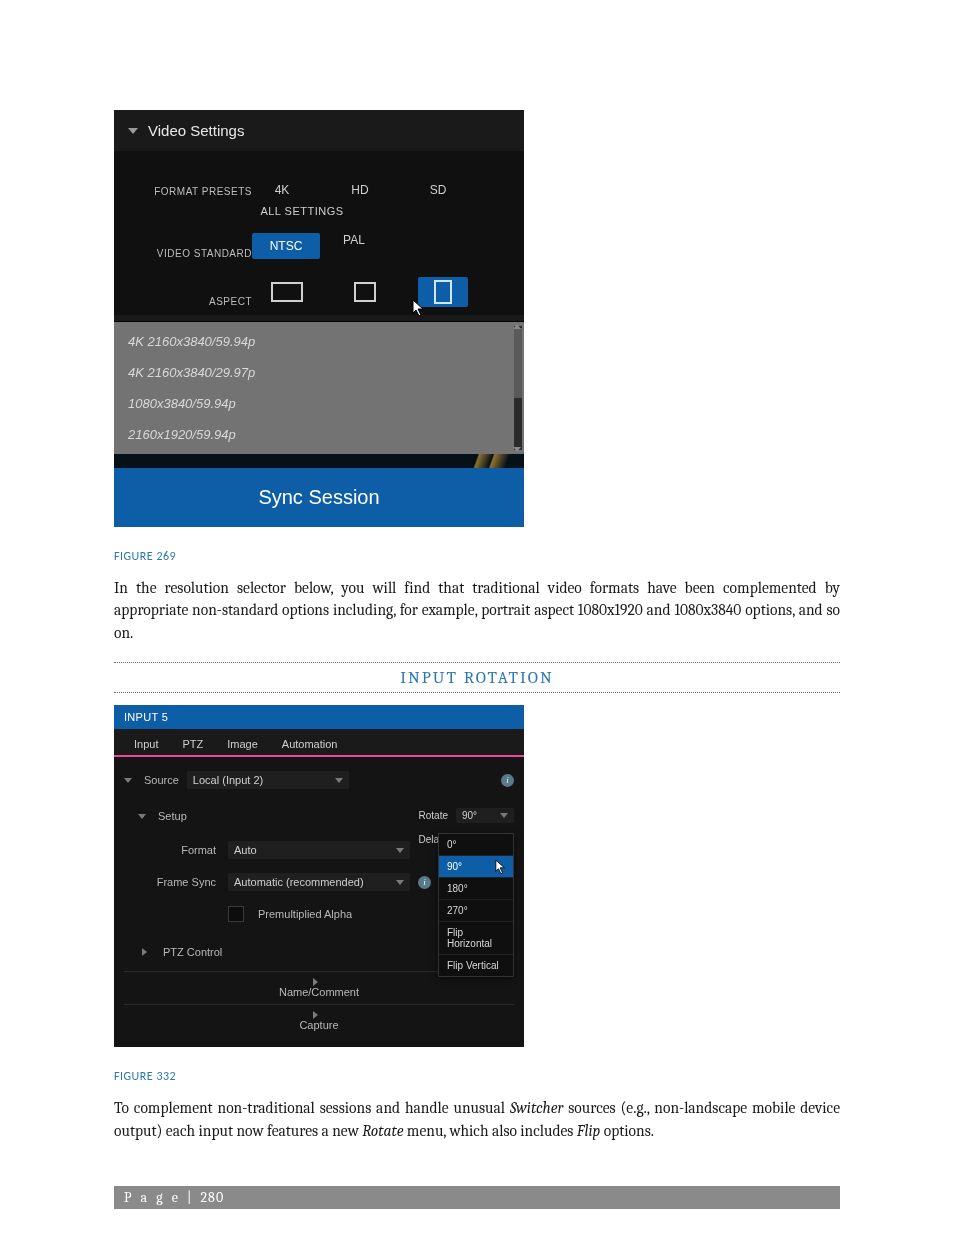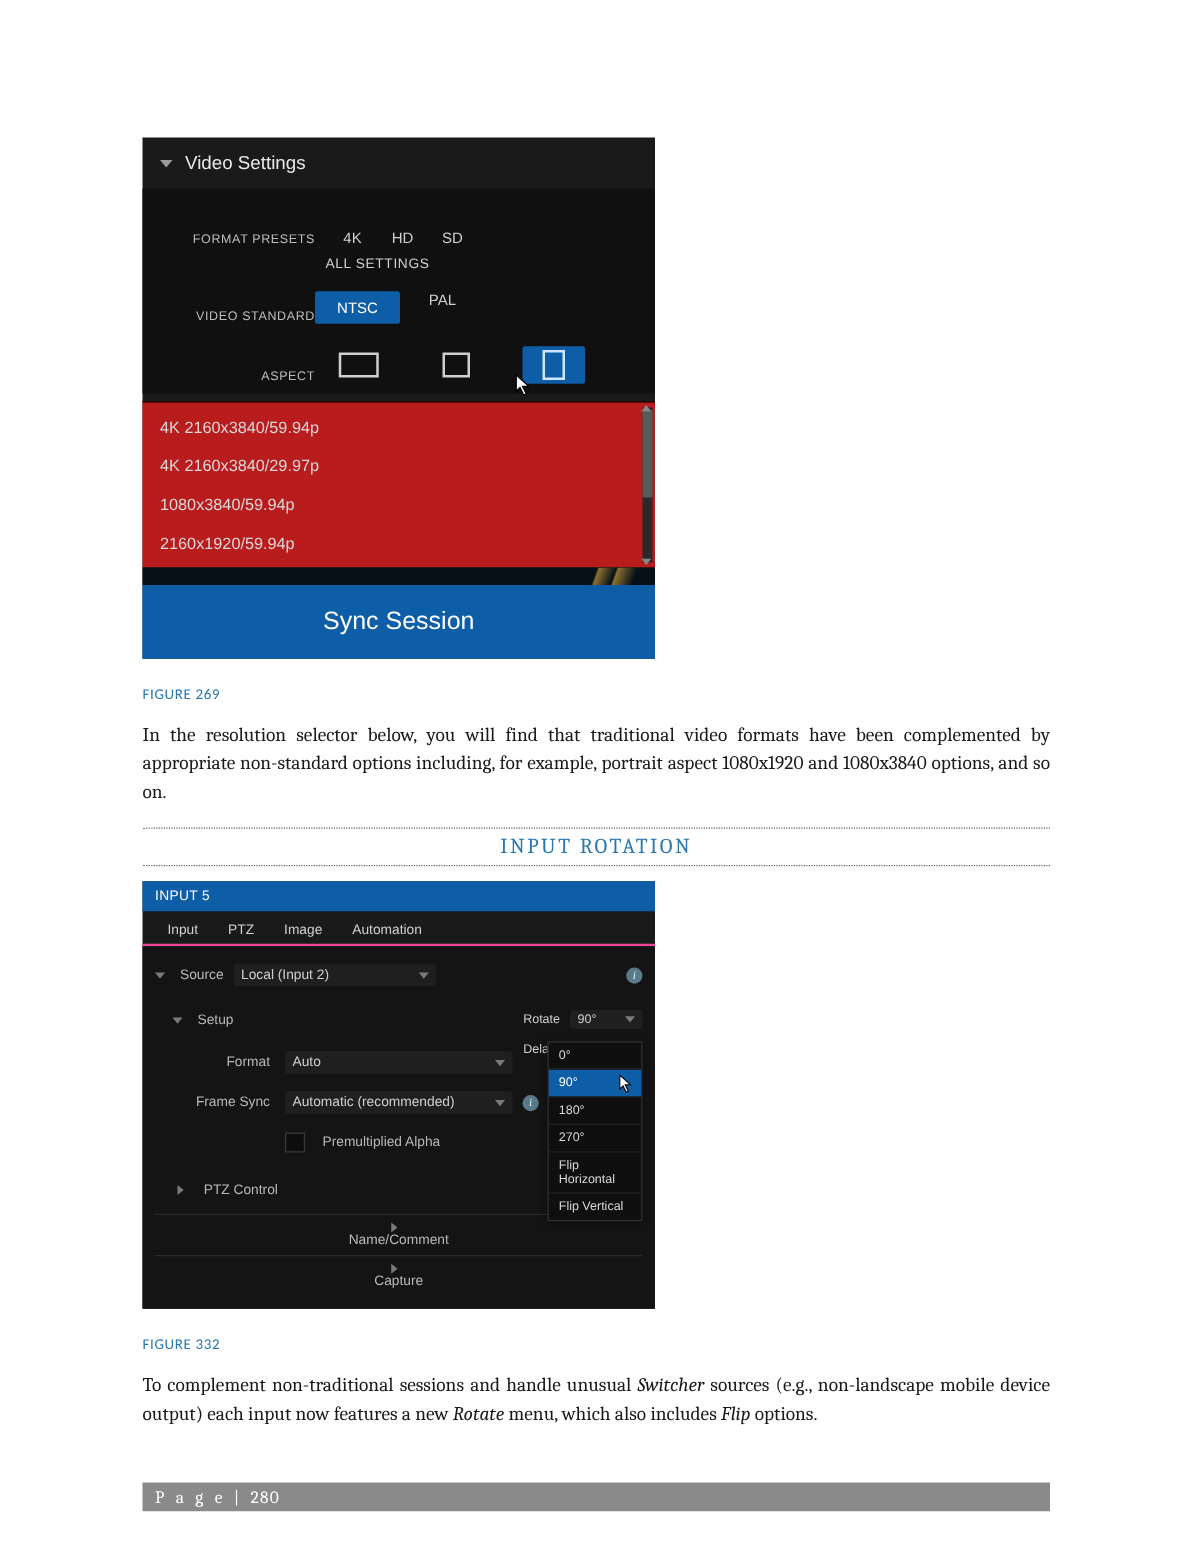--- a/index.html
+++ b/index.html
@@ -51,20 +51,21 @@
   .row-label {
     width: 120px;
     text-align: right;
     font-size: 10px;
     letter-spacing: 0.5px;
     color: #bdbdbd;
     padding-right: 10px;
   }
   .btn-group {
     display: flex;
+    gap: 38px;
   }
   .btn-group.aspect { gap: 28px; }
   .opt {
     min-width: 40px;
     text-align: center;
     color: #cfcfcf;
     font-size: 12px;
     cursor: pointer;
   }
   .opt.selected {
@@ -100,25 +101,26 @@
     align-items: center;
     justify-content: center;
     width: 50px; height: 30px;
     cursor: pointer;
   }
   .aspect-wrap.selected {
     background: #0d5ea6;
     border-radius: 2px;
   }
   .res-list {
-    background: #b91c1c;
+    background: #737373;
     margin-top: 6px;
     border-top: 1px solid #000;
     position: relative;
     padding: 4px 0;
+    font-style: italic;
   }
   .res-item {
     padding: 8px 14px;
     color: #d8d8d8;
     font-size: 13px;
     cursor: pointer;
   }
   .scroll-track {
     position: absolute;
     right: 2px;

